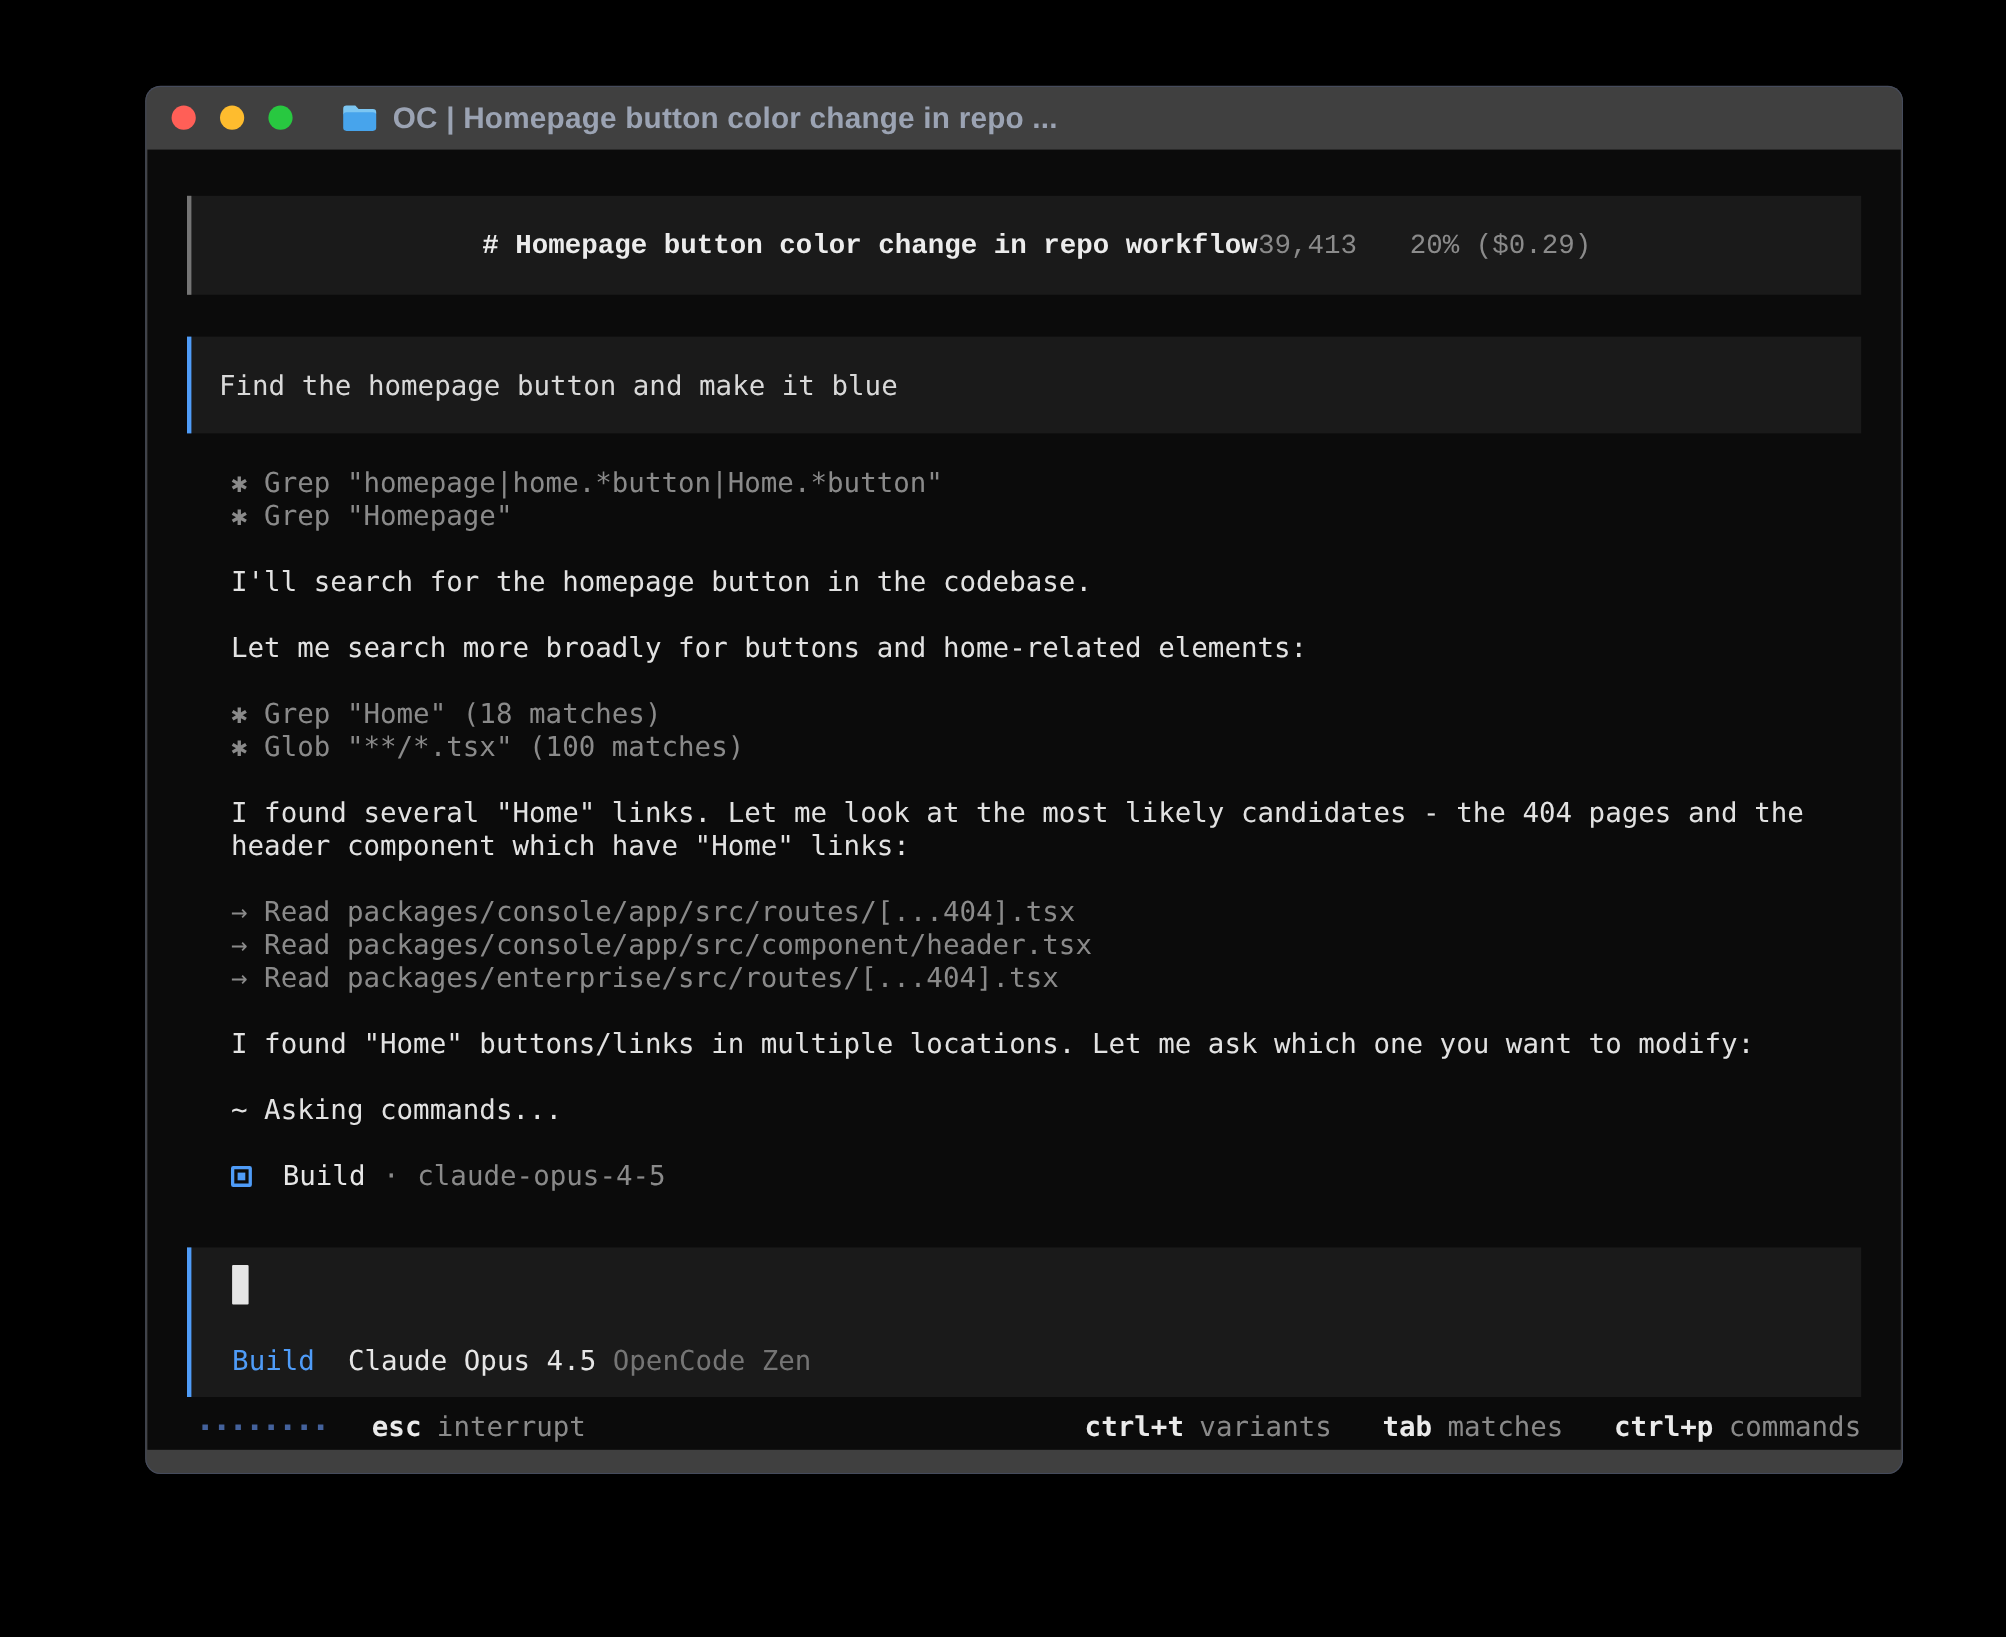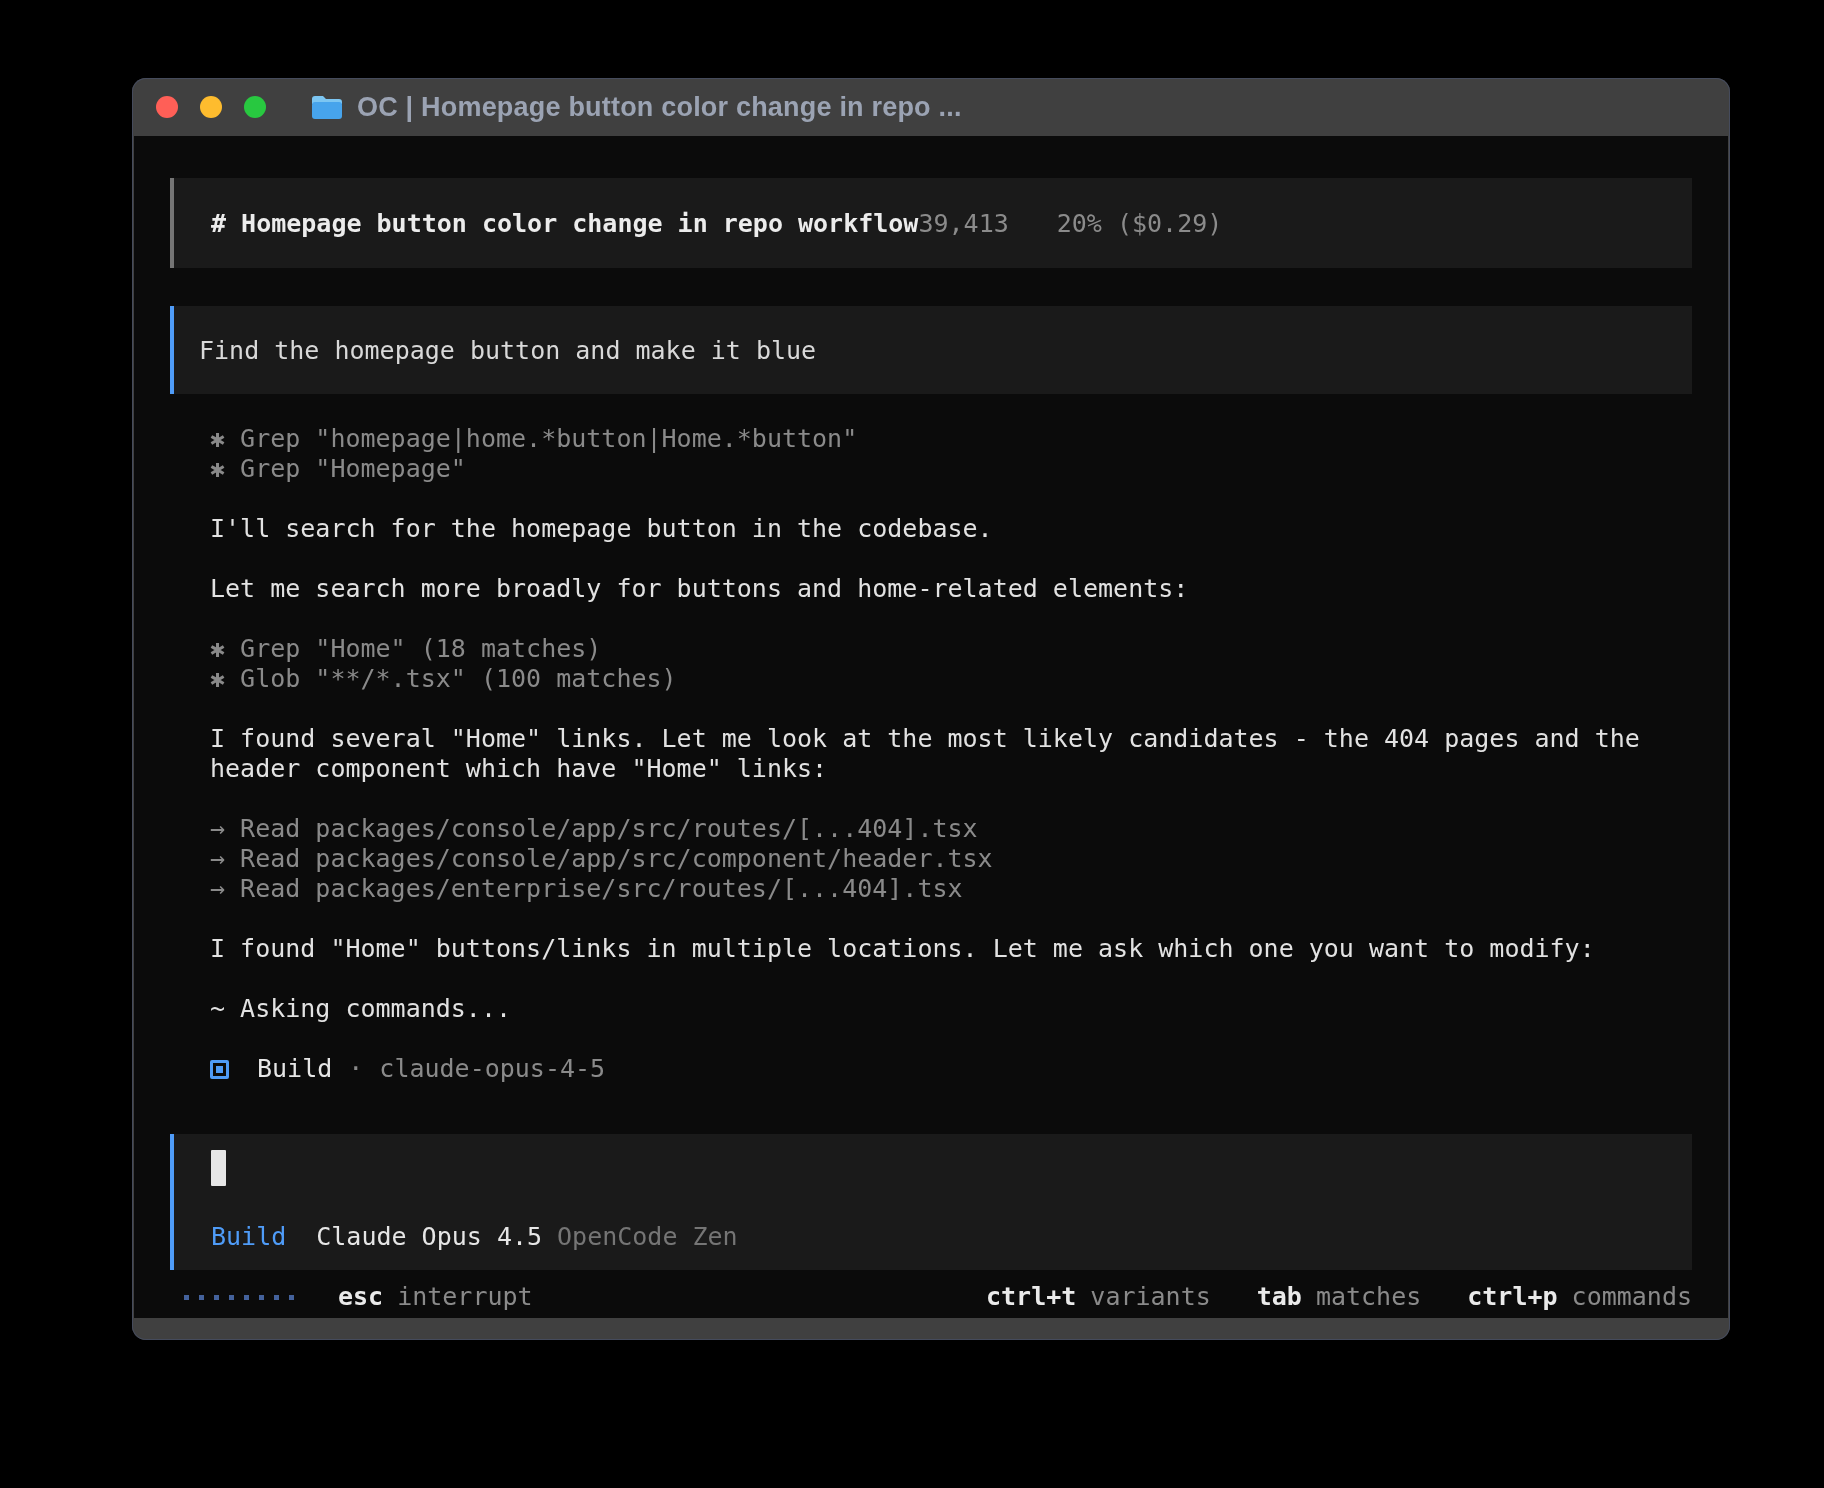--- a/index.html
+++ b/index.html
@@ -11,22 +11,22 @@
           padding:0 2px;box-sizing:border-box;}
   .titlebar{height:58px;display:flex;align-items:center;flex:0 0 auto;}
   .traffic{display:flex;align-items:center;gap:22px;margin-left:22px;}
   .light{width:22px;height:22px;border-radius:50%;}
   .title-wrap{display:flex;align-items:center;margin-left:44px;gap:13px;}
   .win-title{font-family:"Liberation Sans",sans-serif;font-weight:bold;font-size:27px;
              color:#9ba3b3;letter-spacing:0.2px;}
   .terminal{flex:1 1 auto;background:#0b0b0b;padding:42px 36px 0 36px;
             margin-bottom:22px;box-sizing:border-box;font-size:25px;color:#e2e2e2;}
   .blockcard{background:#1a1a1a;border-left:4px solid #757575;box-sizing:border-box;}
-  .session-header{height:90px;display:flex;align-items:center;justify-content:flex-start;
-                  padding:0 18px 0 37px;}
+  .session-header{height:90px;display:flex;align-items:center;justify-content:center;
+                  padding:0 18px 0 37px;font-family:Liberation Mono, monospace;}
   .session-title{font-weight:bold;color:#ececec;}
   .session-meta{color:#8b8b8b;display:flex;gap:48px;}
   .user-msg{margin-top:38px;height:88px;display:flex;align-items:center;padding:0 25px;
             border-left-color:#4f9cf8;color:#d9d9d9;}
   .convo{margin-top:30px;padding-left:40px;padding-right:20px;}
   .block{margin-bottom:30px;}
   .line{line-height:30px;white-space:pre-wrap;}
   .fg{color:#e2e2e2;}
   .dim{color:#8a8a8a;}
   .agent-row{display:flex;align-items:center;padding-left:40px;line-height:30px;margin-top:0;}

